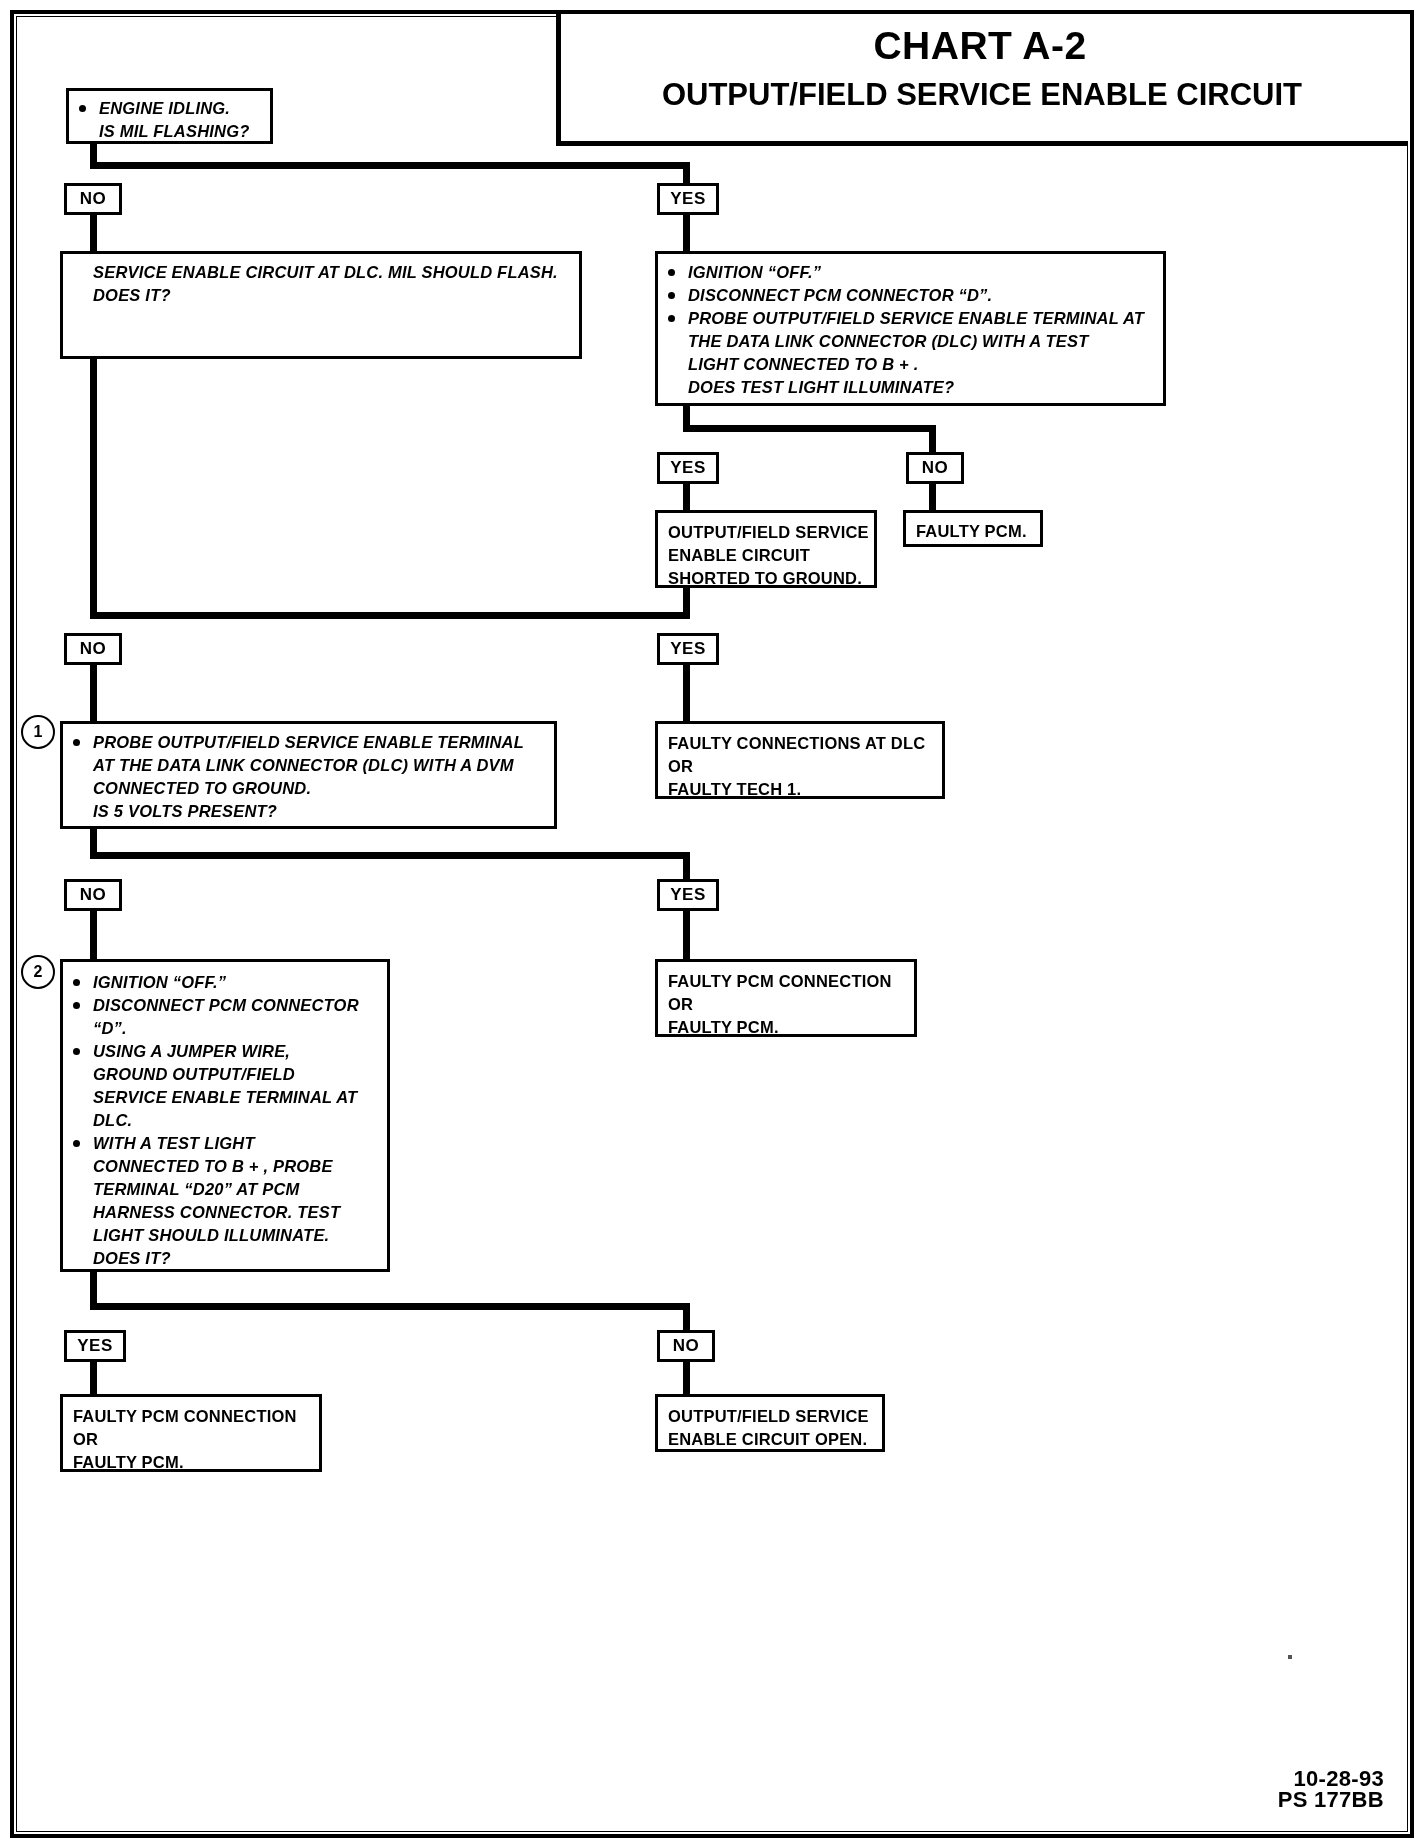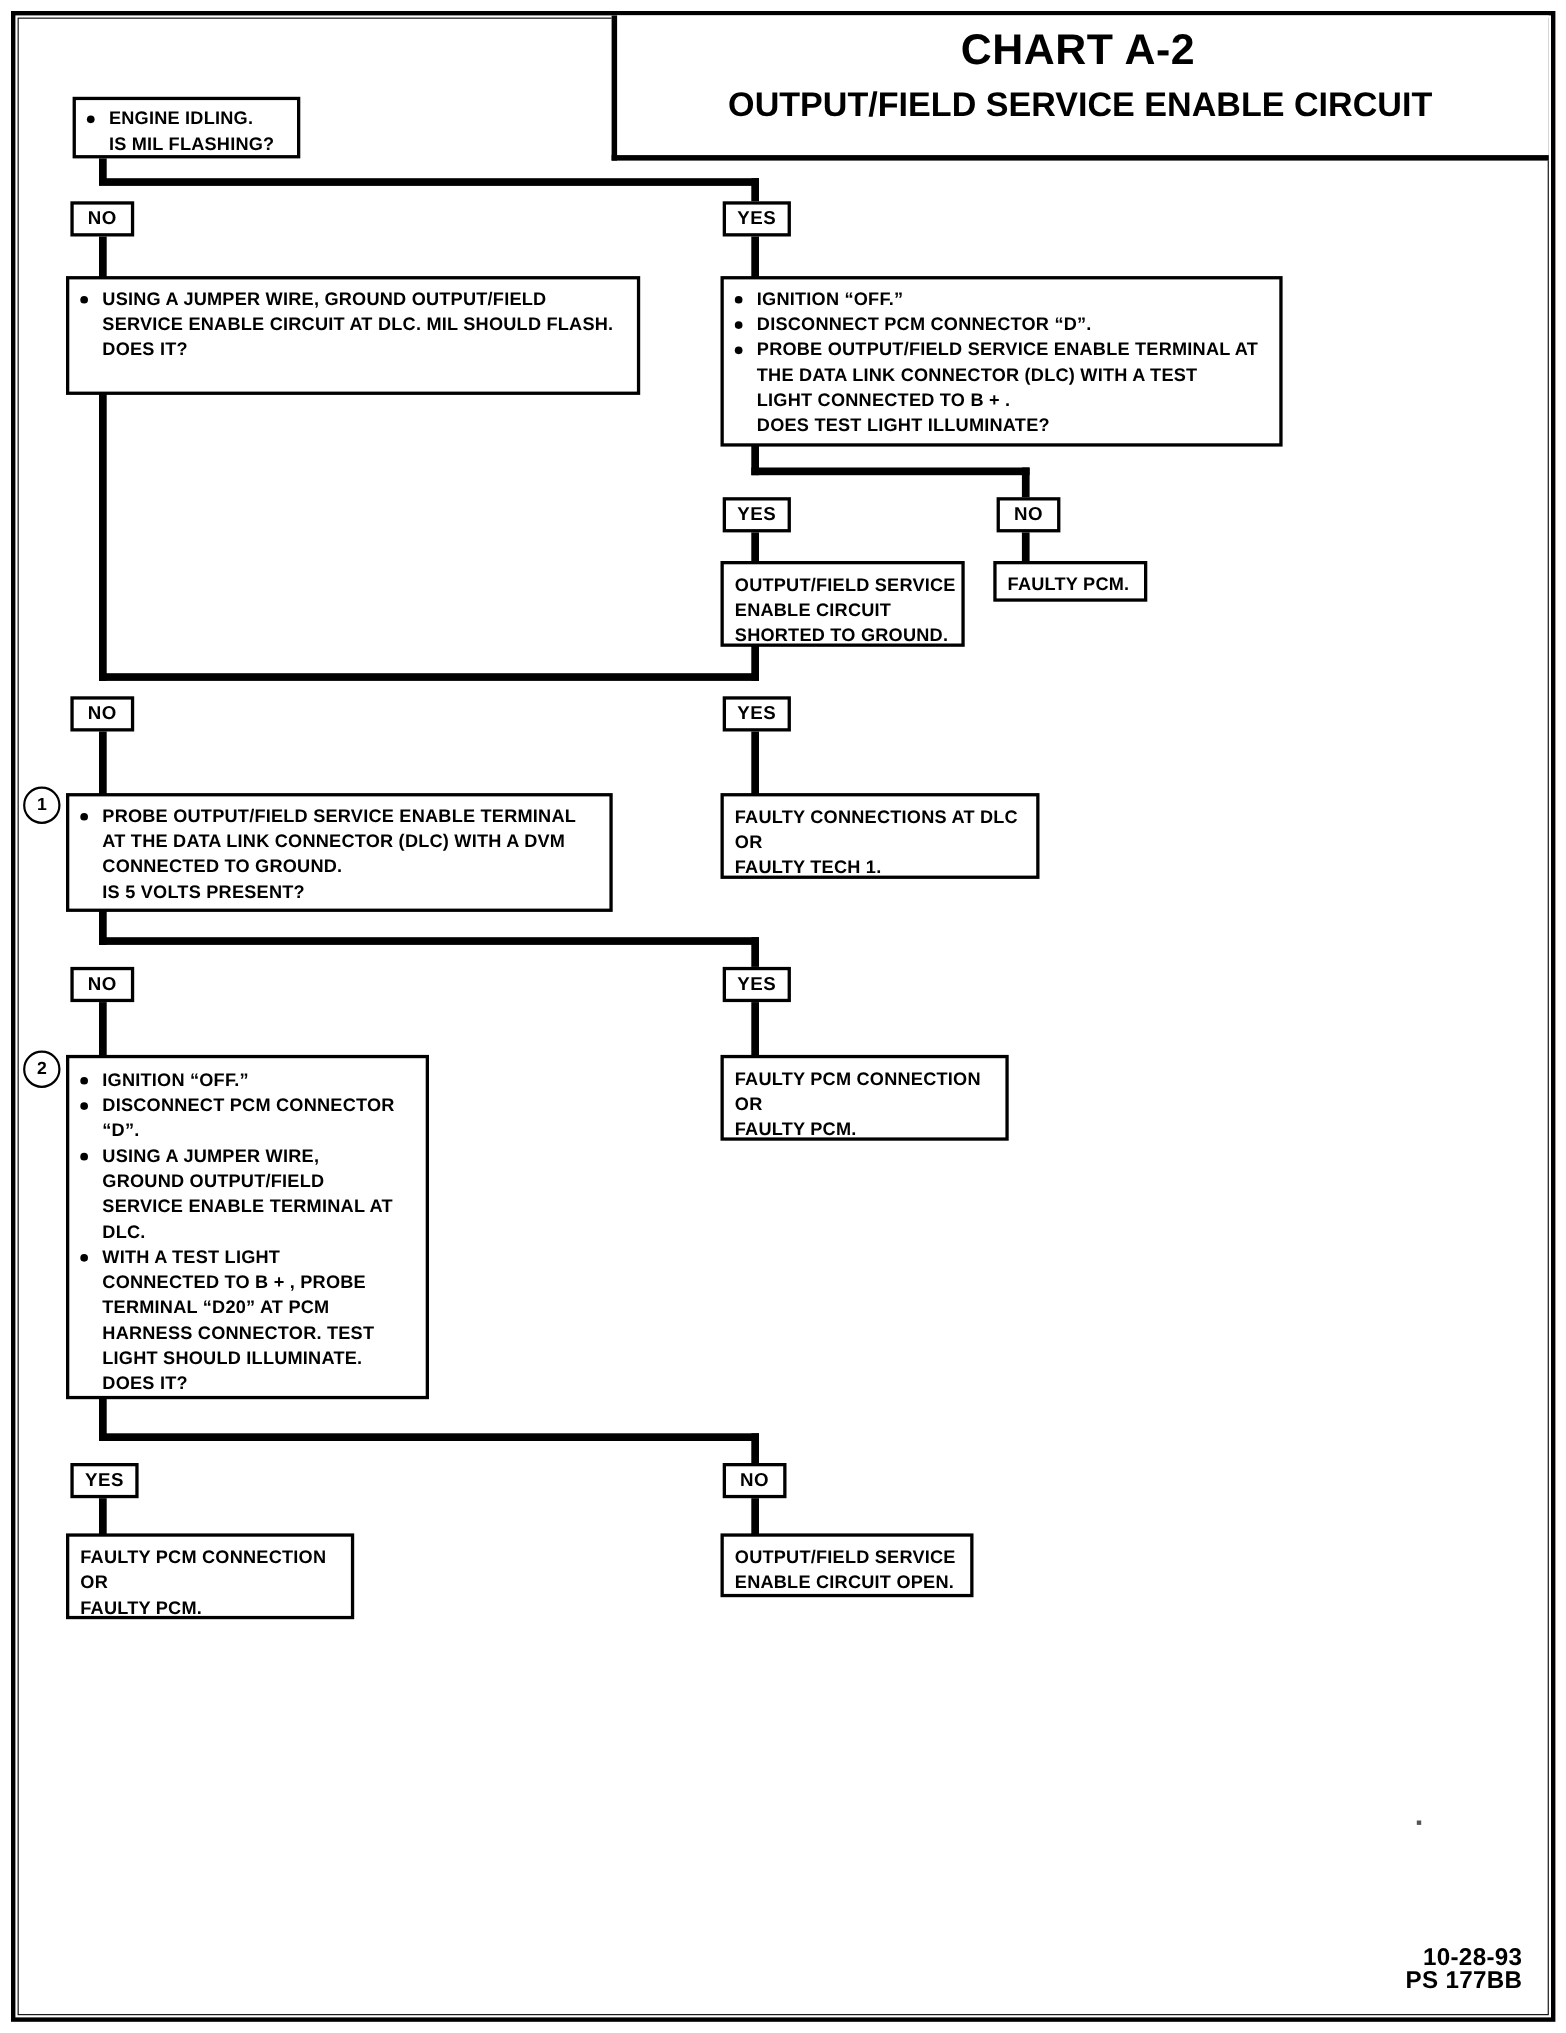--- a/index.html
+++ b/index.html
@@ -88,20 +88,21 @@
 
   .bullets {
     list-style: none;
     margin: 0;
     padding: 0;
   }
   .bullets li {
     position: relative;
     padding-left: 30px;
     margin: 0 0 0 0;
+    font-style: italic;
   }
   .bullets li.cont { padding-left: 30px; }
   .bullets li .dot {
     position: absolute;
     left: 10px;
     top: 8px;
     width: 7px;
     height: 7px;
     background: #000;
     border-radius: 50%;
@@ -201,24 +202,20 @@
   <div class="ln" style="left:683px; top:162px; width:7px; height:24px;"></div>
 
   <div class="yn" style="left:64px; top:183px; width:58px; height:32px;">NO</div>
   <div class="yn" style="left:657px; top:183px; width:62px; height:32px;">YES</div>
 
   <div class="ln" style="left:90px; top:213px; width:7px; height:40px;"></div>
   <div class="ln" style="left:683px; top:213px; width:7px; height:40px;"></div>
 
   <div class="box" style="left:60px; top:251px; width:522px; height:108px;">
     <ul class="bullets" style="padding-top:7px;">
-      <li>
-        <span class="dot"></span>
-        <span>USING A JUMPER WIRE, GROUND OUTPUT/FIELD</span>
-      </li>
       <li class="cont">
         <span>SERVICE ENABLE CIRCUIT AT DLC.  MIL SHOULD FLASH.</span>
       </li>
       <li class="cont">
         <span>DOES IT?</span>
       </li>
     </ul>
   </div>
 
   <div class="box" style="left:655px; top:251px; width:511px; height:155px;">

